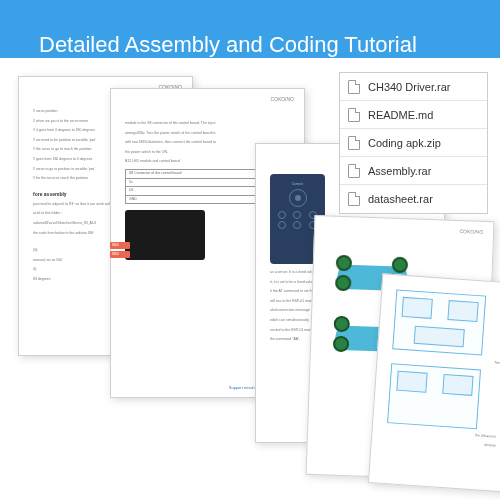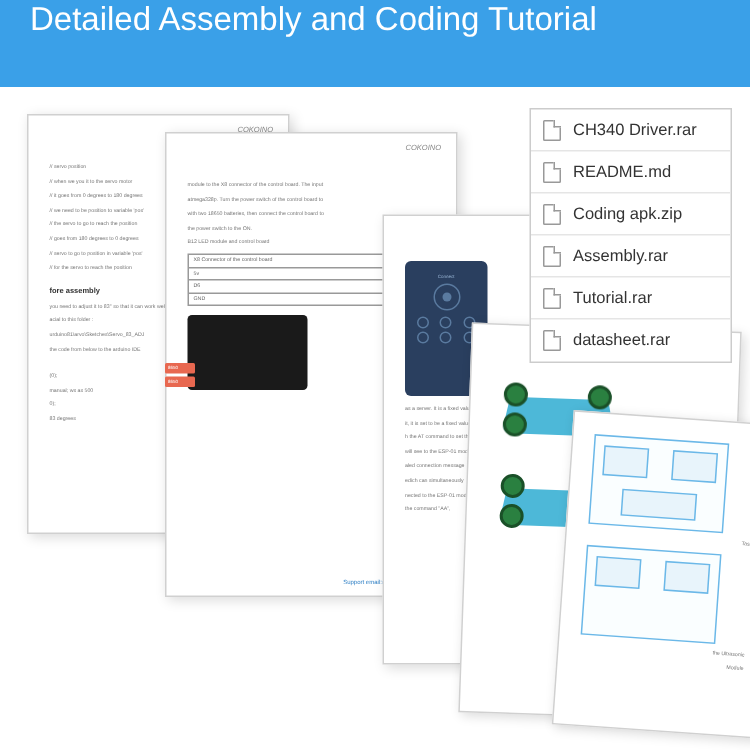--- a/index.html
+++ b/index.html
@@ -1,28 +1,28 @@
 <!DOCTYPE html>
 <html><head>
 <meta charset="utf-8">
 <style>
 *{box-sizing:border-box;margin:0;padding:0}
 body{width:500px;height:500px;background:#fff;font-family:Arial,sans-serif;overflow:hidden;position:relative}
-.banner{width:100%;height:58px;background:#3aa0e8;display:flex;align-items:flex-start;padding-left:20px}
+.banner{width:100%;height:58px;background:#3aa0e8;display:flex;align-items:flex-end;padding-left:39px}
 .banner-text{color:#fff;font-size:22px;font-weight:400}
 .stage{position:absolute;top:58px;left:0;width:500px;height:442px}
 .doc{position:absolute;background:#fff;border:1px solid #d0d0d0;box-shadow:2px 2px 8px rgba(0,0,0,0.15);padding:10px 14px;font-size:4px;color:#666;line-height:1.6}
 .doc .logo{position:absolute;top:6px;right:10px;font-size:5px;color:#888;font-style:italic}
 .doc .support{position:absolute;bottom:6px;right:10px;color:#2a7dc4;font-size:4px}
 .doc1{left:18px;top:18px;width:175px;height:280px;z-index:1}
 .doc2{left:110px;top:30px;width:195px;height:310px;z-index:2}
 .doc3{left:255px;top:85px;width:190px;height:300px;z-index:3}
 .doc4{left:310px;top:160px;width:180px;height:260px;z-index:4;transform:rotate(2deg)}
 .doc5{left:375px;top:220px;width:140px;height:210px;z-index:5;transform:rotate(4deg)}
-.filelist{position:absolute;right:12px;top:14px;width:135px;background:#fff;border:1px solid #ccc;z-index:10}
+.filelist{position:absolute;right:12px;top:14px;width:149px;background:#fff;border:1px solid #ccc;z-index:10}
 .frow{display:flex;align-items:center;height:28px;border-bottom:1px solid #e5e5e5;padding:0 8px;gap:8px}
 .frow:last-child{border-bottom:none}
 .ficon{width:12px;height:14px;border:1px solid #999;border-radius:1px;position:relative;flex-shrink:0}
 .ficon::after{content:"";position:absolute;top:-1px;right:-1px;width:4px;height:4px;background:#fff;border-left:1px solid #999;border-bottom:1px solid #999}
 .flabel{font-size:11px;color:#333}
 .para{margin:4px 0;font-size:3.5px;color:#777}
 .heading{font-size:5px;color:#333;font-weight:bold;margin-top:8px}
 .table{border:1px solid #999;margin:4px 0;font-size:3.5px}
 .table .tr{display:flex;border-bottom:1px solid #999}
 .table .tr:last-child{border-bottom:none}
@@ -180,21 +180,17 @@
     <div class="frow">
       <div class="ficon"></div>
       <div class="flabel">Coding apk.zip</div>
     </div>
     <div class="frow">
       <div class="ficon"></div>
       <div class="flabel">Assembly.rar</div>
     </div>
     <div class="frow">
       <div class="ficon"></div>
-      <div class="flabel">Tutorial.rar</div>
-    </div>
-    <div class="frow">
-      <div class="ficon"></div>
       <div class="flabel">datasheet.rar</div>
     </div>
   </div>
 
 </div>
 
 </body></html>

